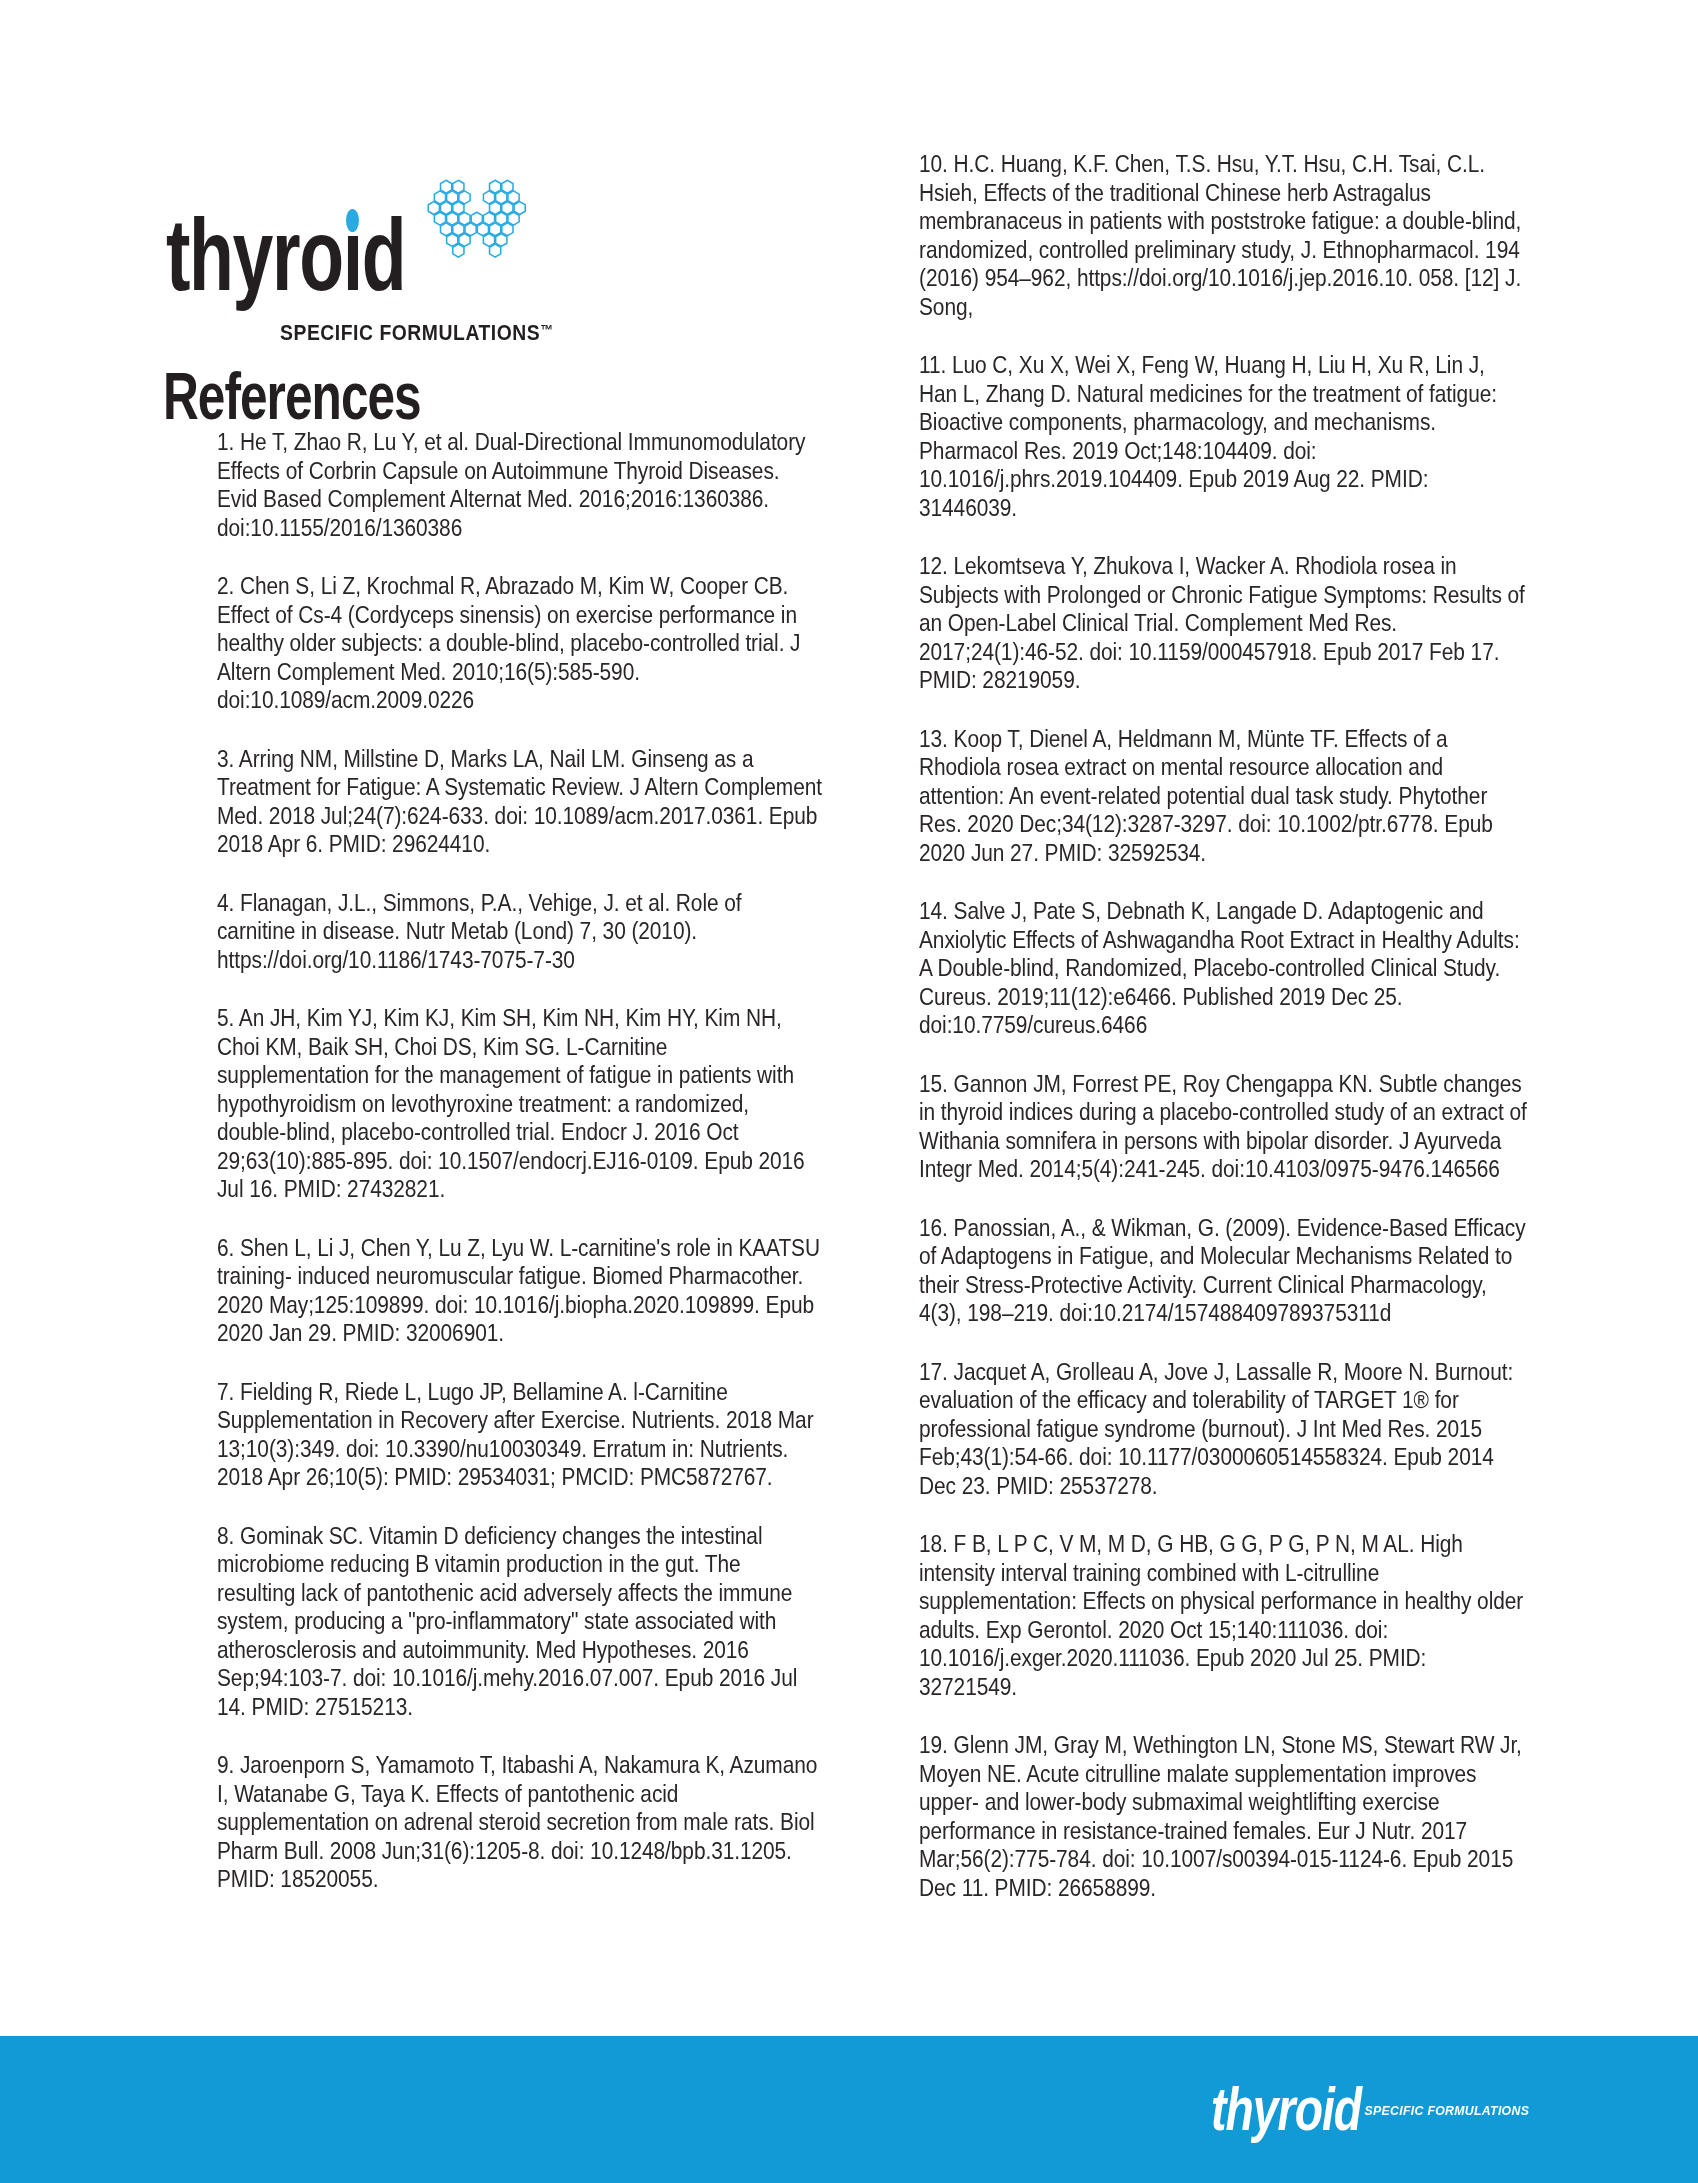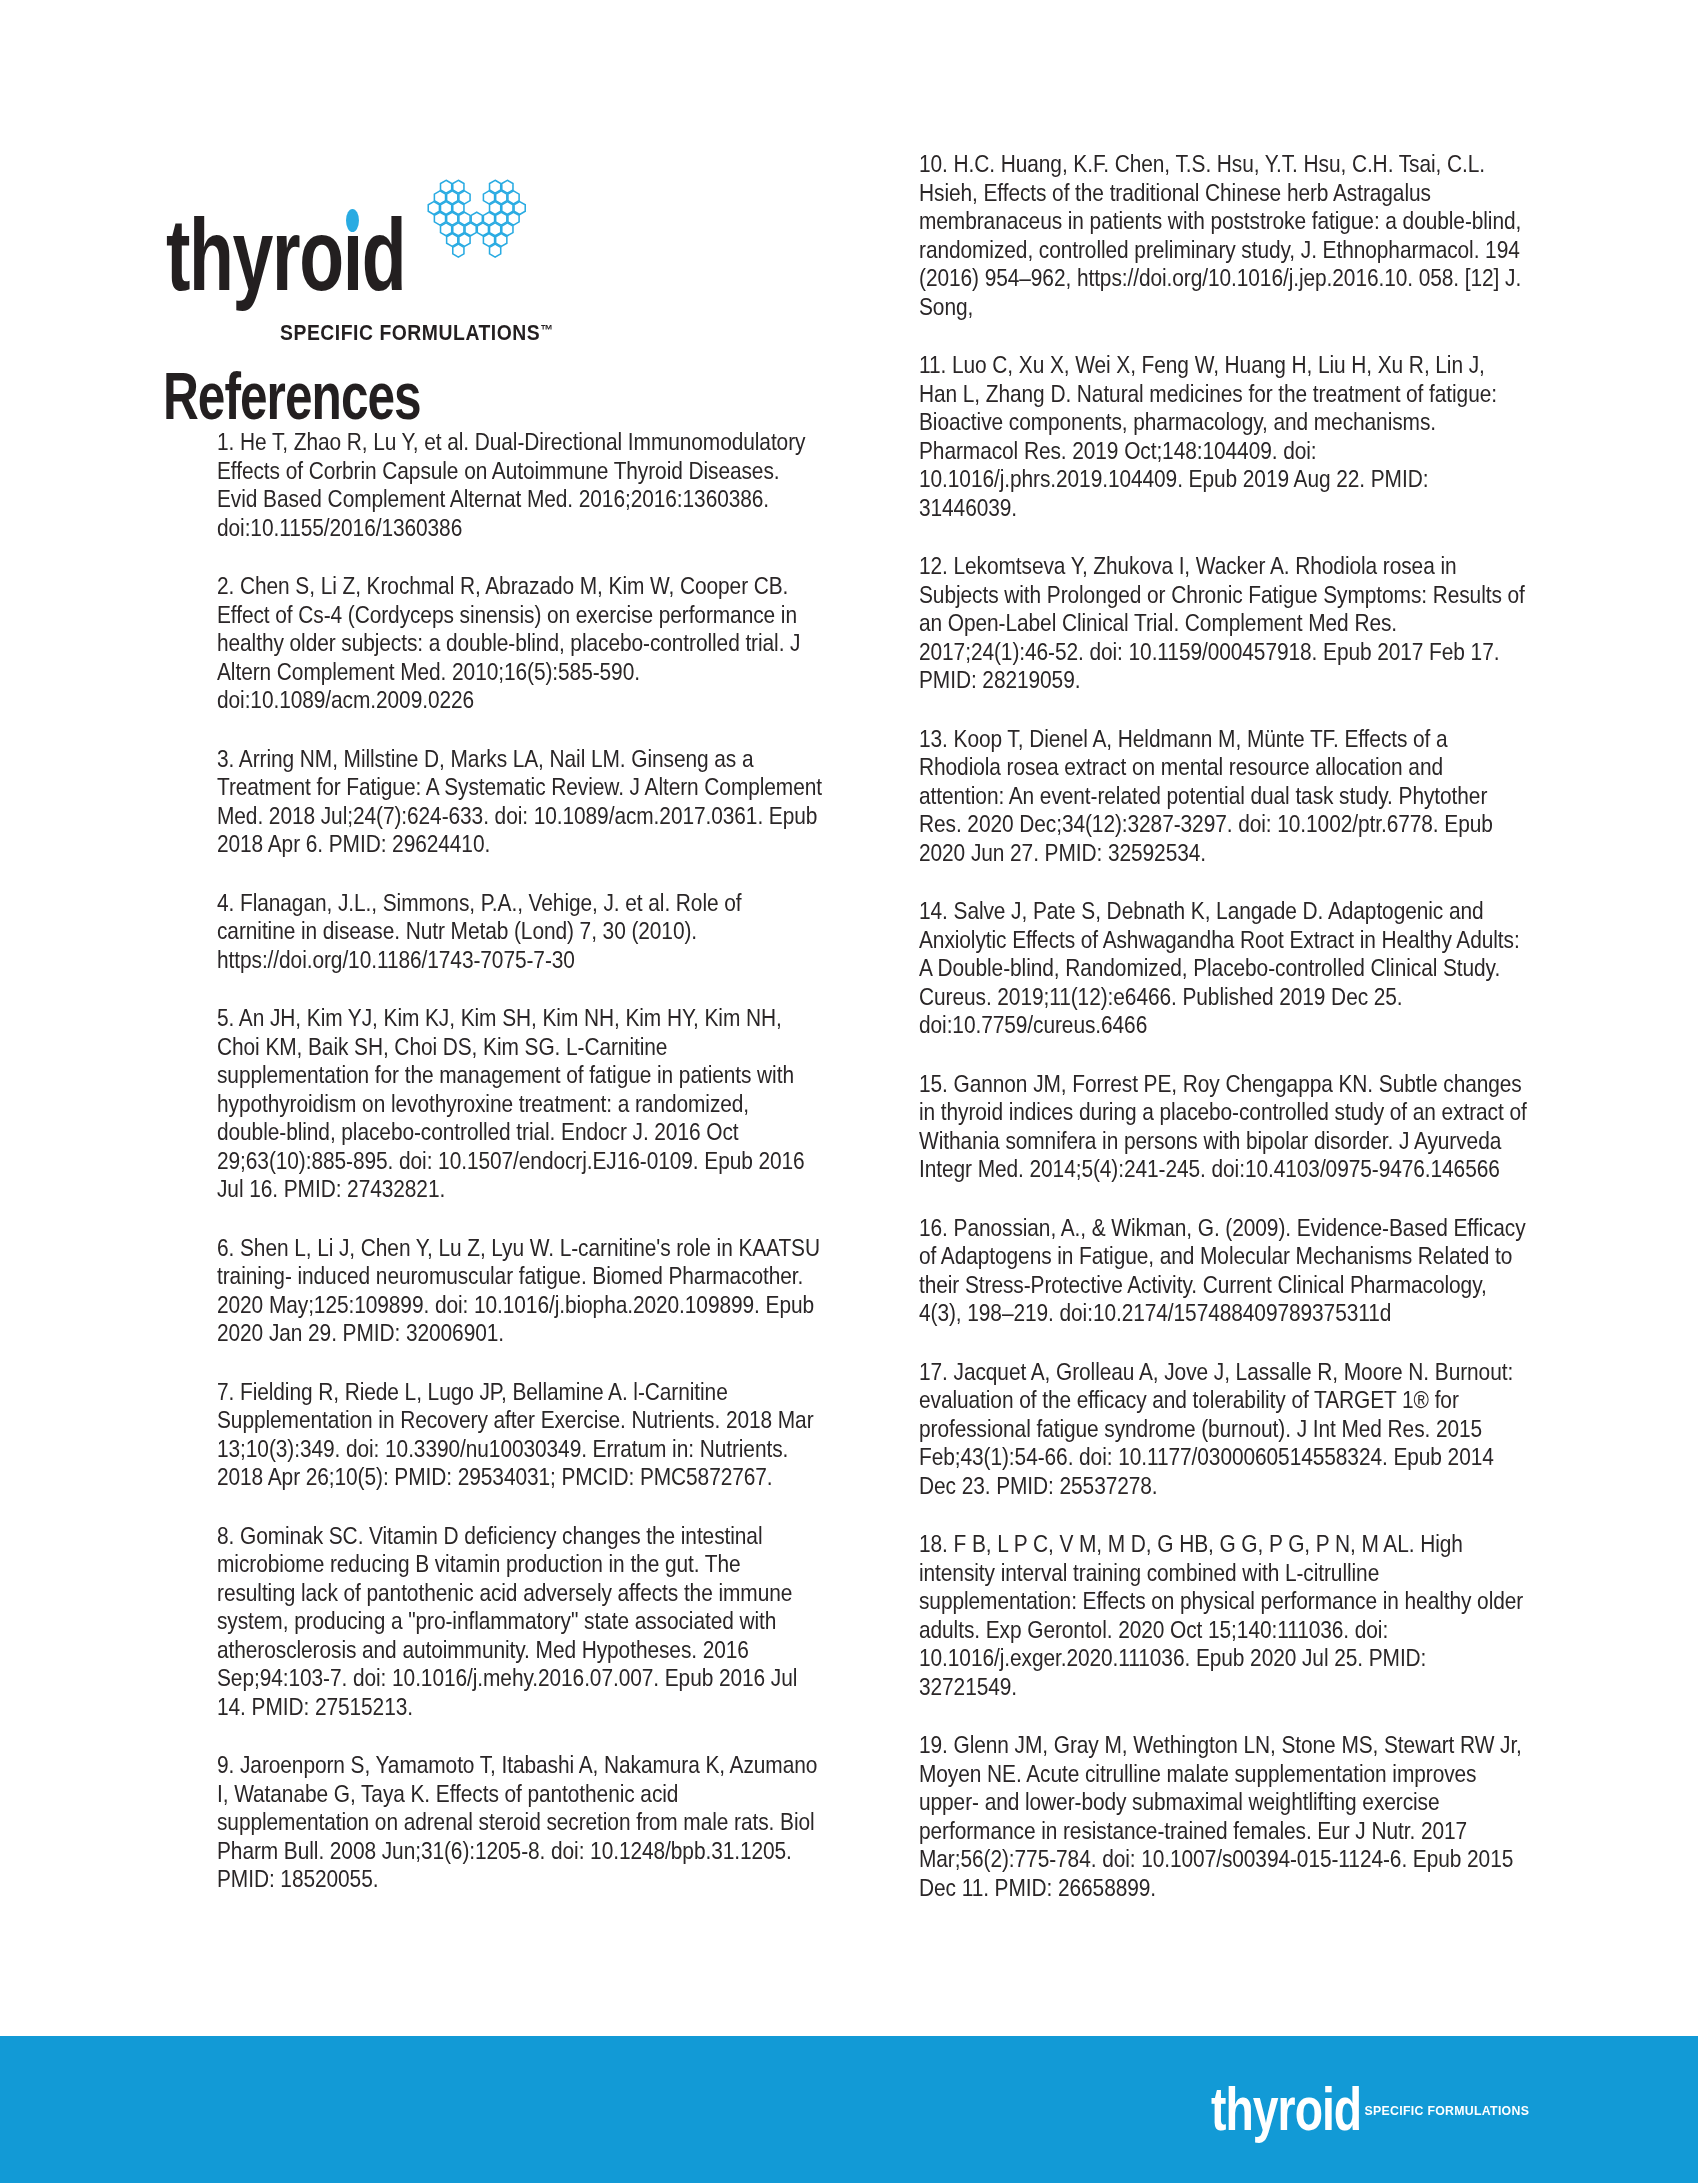--- a/index.html
+++ b/index.html
@@ -57,21 +57,21 @@
     text-align:left;
   }
   
   .footer-bar{
     position:absolute;left:0;top:2036px;
     width:1698px;height:147px;
     background:#129ad6;
   }
   .footer-lockup{
     position:absolute;left:1211px;top:0;height:147px;
-    display:flex;align-items:center;
+    display:flex;align-items:center;font-style:italic;
   }
   .footer-word{
     display:inline-block;
     font-size:61px;line-height:1;font-weight:bold;
     letter-spacing:-1.3px;color:#ffffff;
     transform:scaleX(0.76);transform-origin:0 50%;
     margin-right:-44px;
     white-space:nowrap;
   }
   .footer-tagline{

